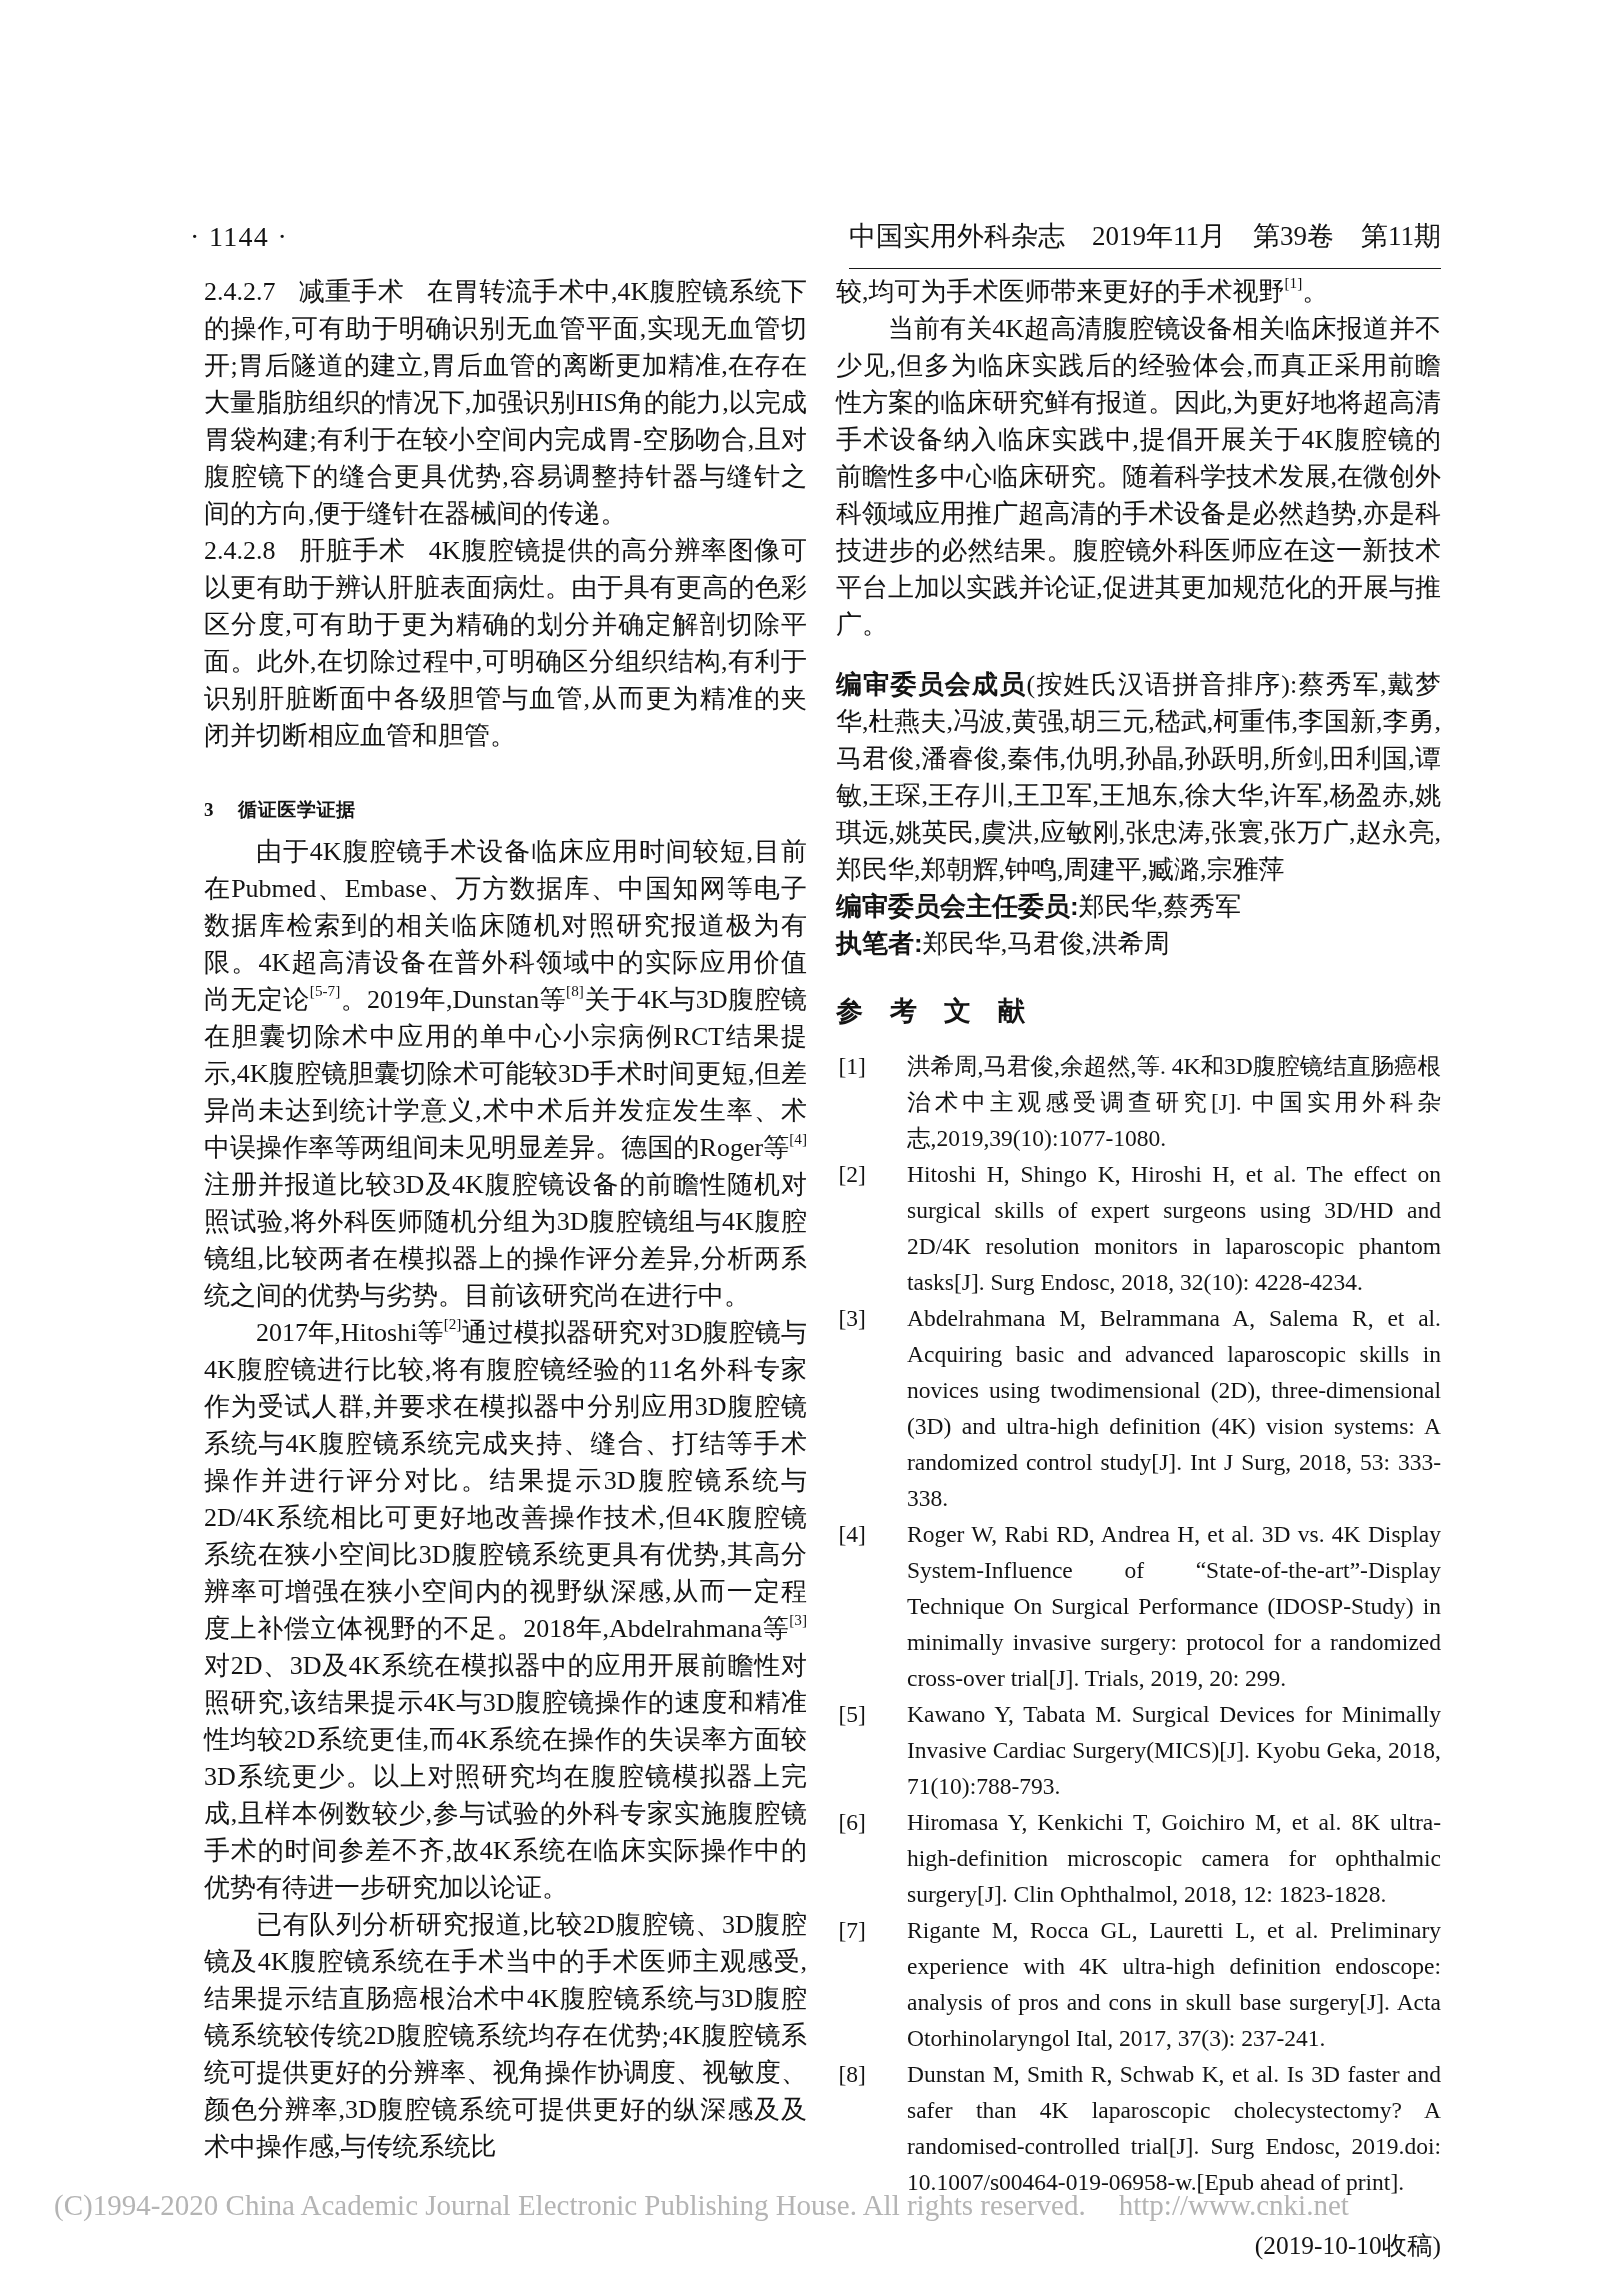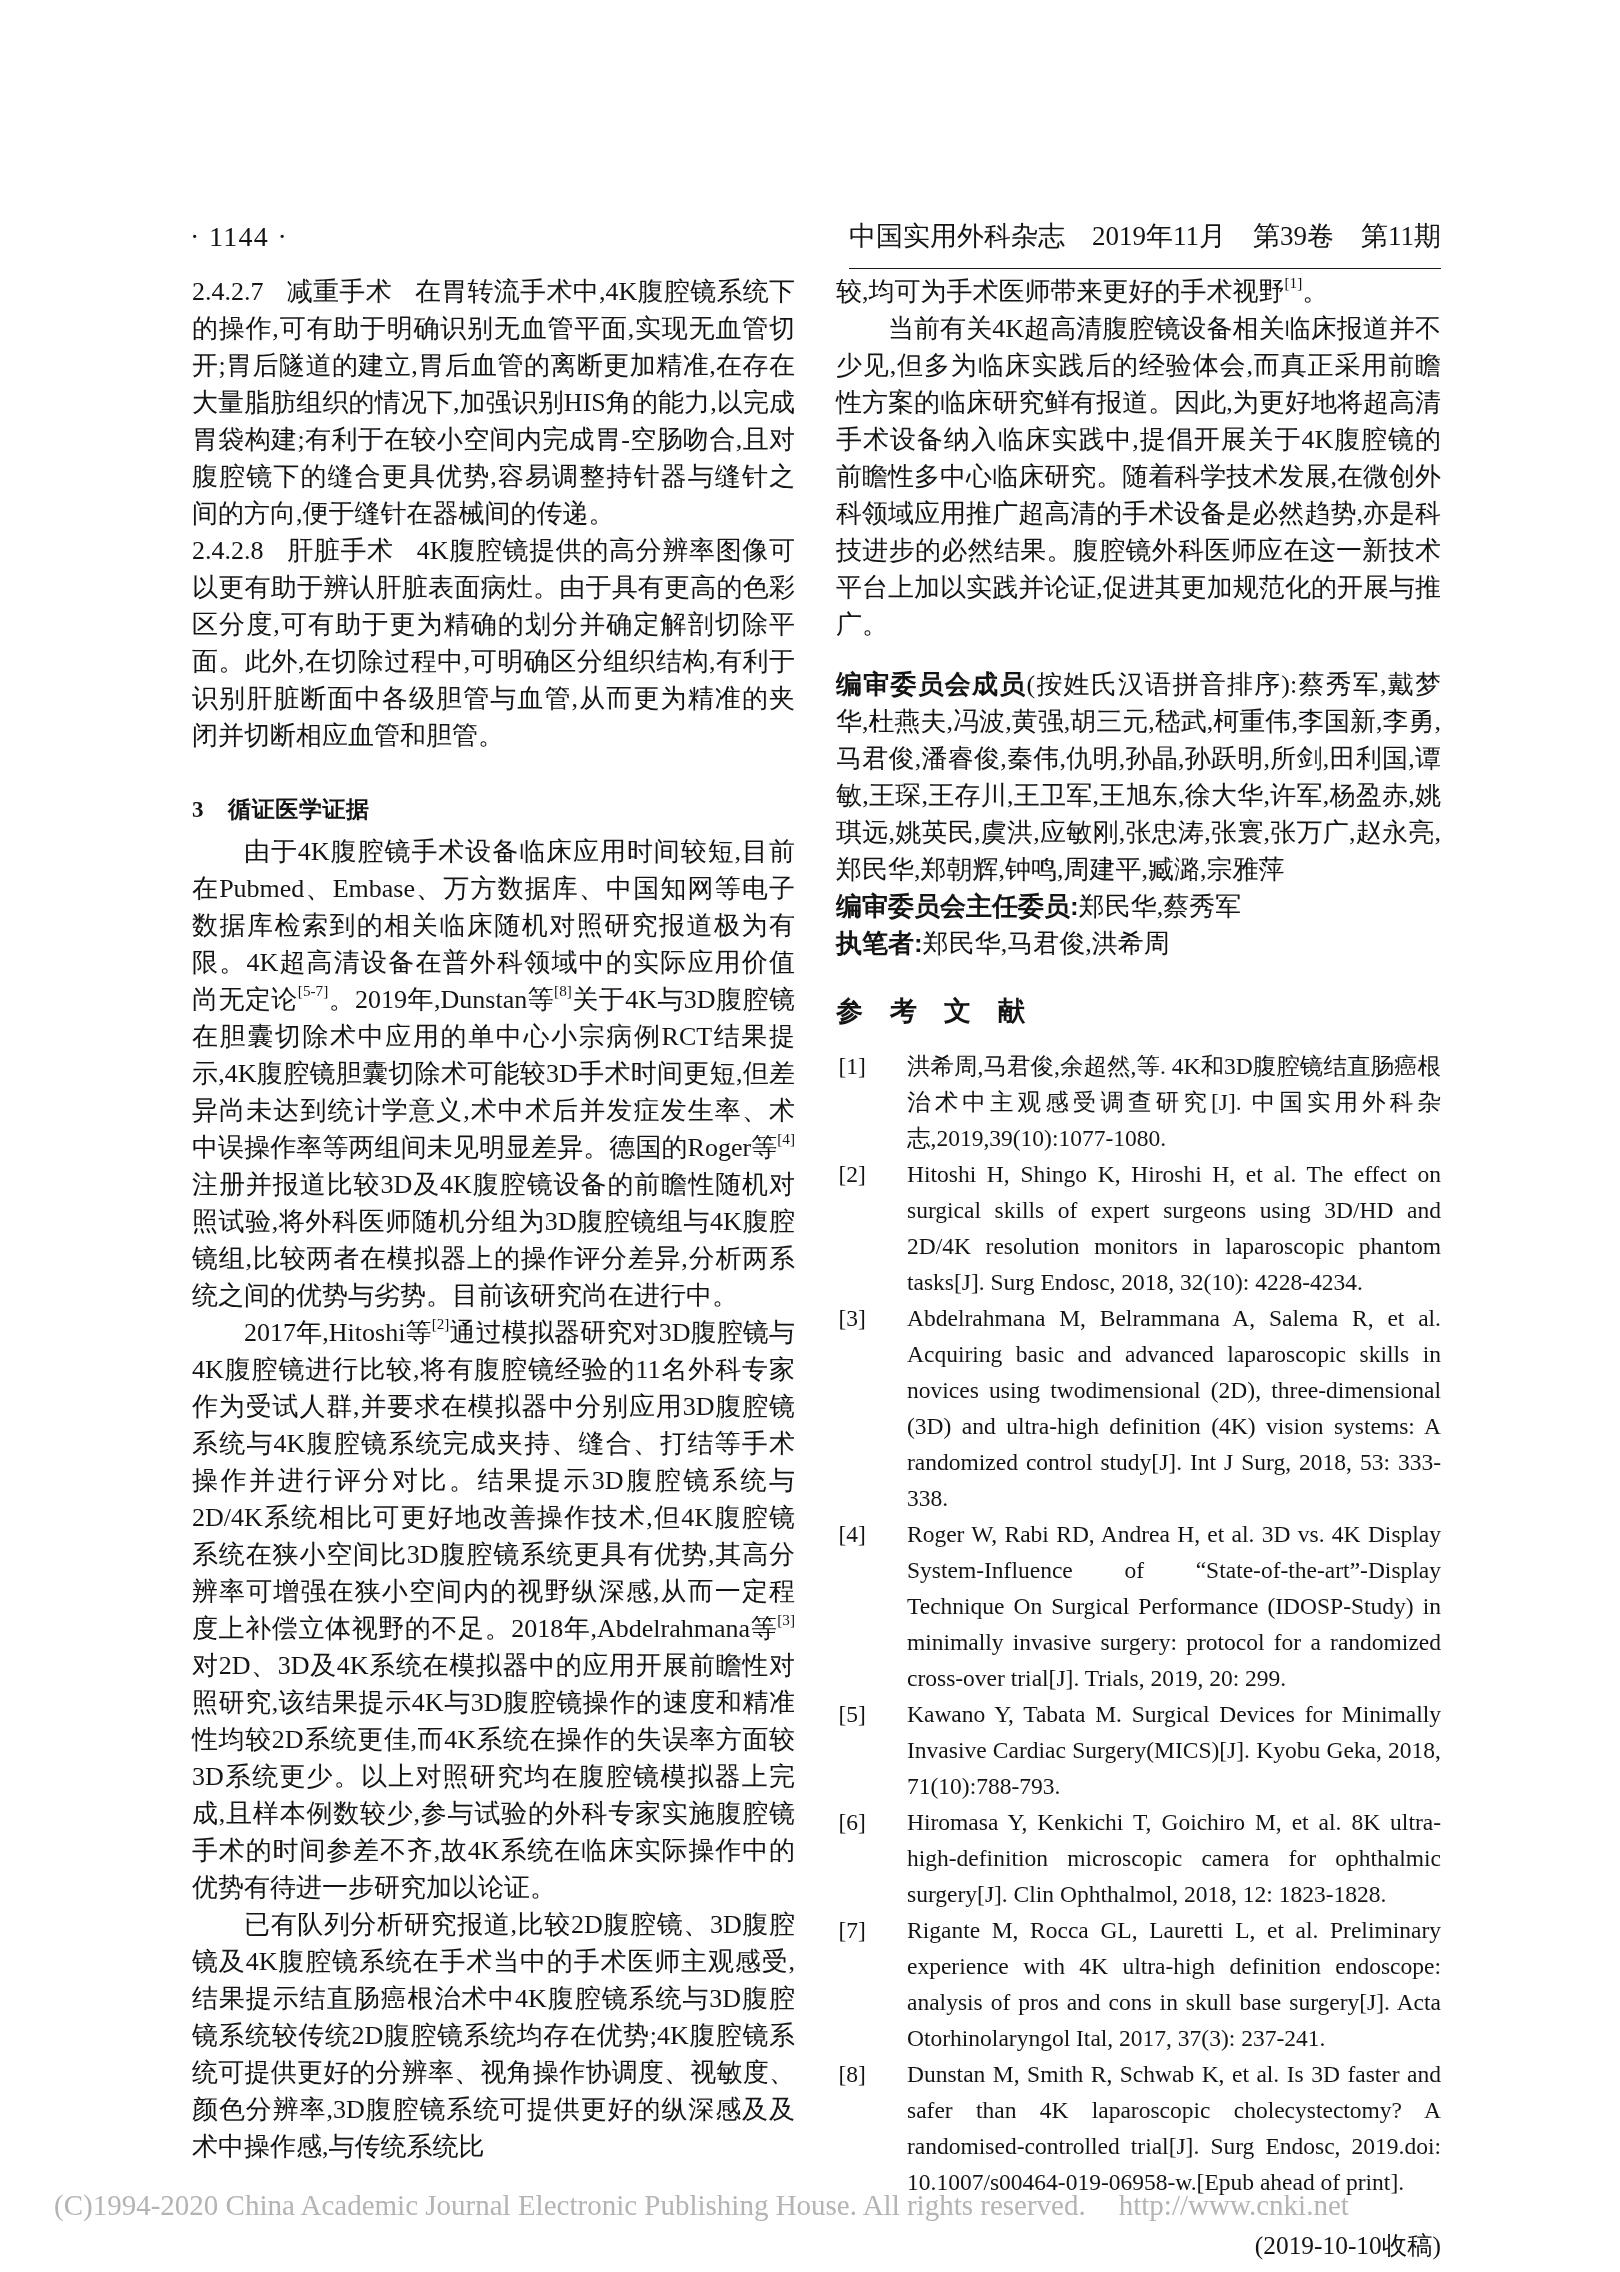--- a/index.html
+++ b/index.html
@@ -15,37 +15,37 @@
     position:absolute; left:190px; top:221px;
     font-size:28px; letter-spacing:1.3px;
   }
   .journal {
     position:absolute; right:179px; top:218px;
     font-size:27px;
     padding-bottom:14px;
     border-bottom:1.9px solid #1a1a1a;
   }
   .col { position:absolute; top:273px; }
-  .col-left  { left:192px;  width:603px; }
+  .col-left  { left:204px;  width:603px; }
   .col-right { left:836px; width:605px; }
 
   p.body {
     margin:0; font-size:26px; line-height:37px;
     text-align:justify; text-justify:inter-ideograph;
   }
   p.indent { text-indent:52px; }
   .plabel { margin-right:23px; }
   sup {
     font-size:15.2px; line-height:0;
     position:relative; top:-2.5px; vertical-align:super;
   }
   h2.sec {
     margin:37px 0 5.1px 0;
     font-family:"Liberation Sans","DejaVu Sans",sans-serif;
-    font-weight:700; font-size:23px; line-height:37px;
+    font-weight:700; font-size:19px; line-height:37px;
     letter-spacing:0.6px;
   }
   h2.sec .secnum { margin-right:24px; font-family:"Liberation Serif","DejaVu Serif",serif; font-weight:700; }
   .hei {
     font-family:"Liberation Sans","DejaVu Sans",sans-serif;
     font-weight:700;
   }
   .committee-block { margin-top:23px; }
   .refs-heading {
     margin:30.5px 0 19px 0;

